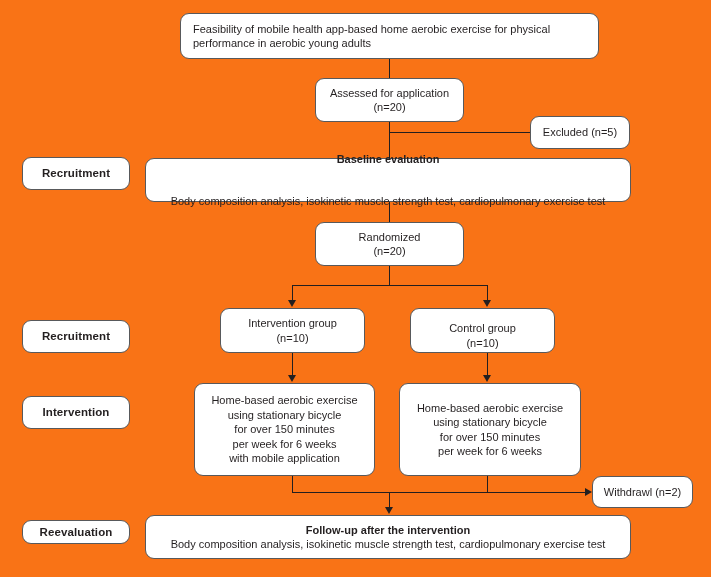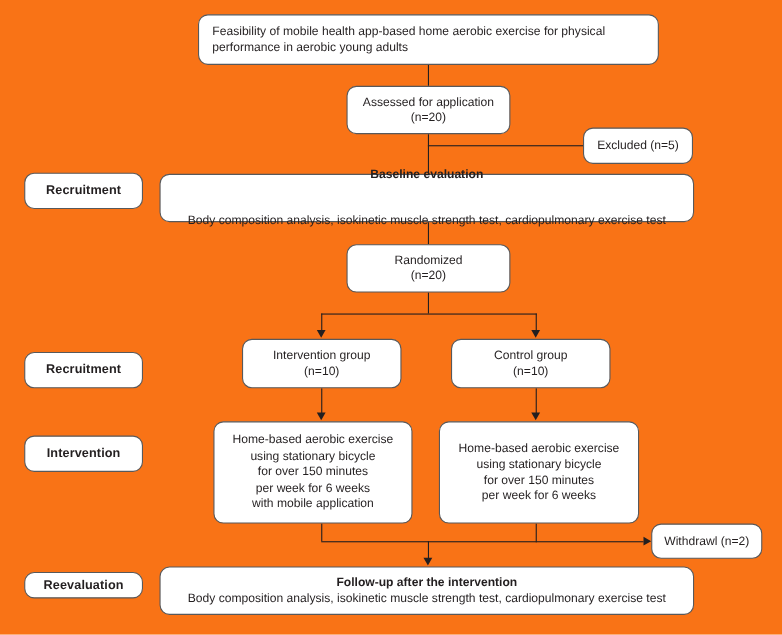--- a/index.html
+++ b/index.html
@@ -139,21 +139,21 @@
 
   <div class="box" style="left:22px; top:320px; width:108px; height:33px;">
     <span class="ln stage-label">Recruitment</span>
   </div>
 
   <div class="box" style="left:220px; top:308px; width:145px; height:45px;">
     <span class="ln">Intervention group</span>
     <span class="ln">(n=10)</span>
   </div>
 
-  <div class="box" style="left:410px; top:308px; width:145px; height:45px;">
+  <div class="box" style="left:410px; top:308px; width:145px; height:45px;justify-content:flex-end;">
     <span class="ln">Control group</span>
     <span class="ln">(n=10)</span>
   </div>
 
   <div class="box" style="left:22px; top:396px; width:108px; height:33px;">
     <span class="ln stage-label">Intervention</span>
   </div>
 
   <div class="box" style="left:194px; top:383px; width:181px; height:93px;">
     <span class="ln">Home-based aerobic exercise</span>

